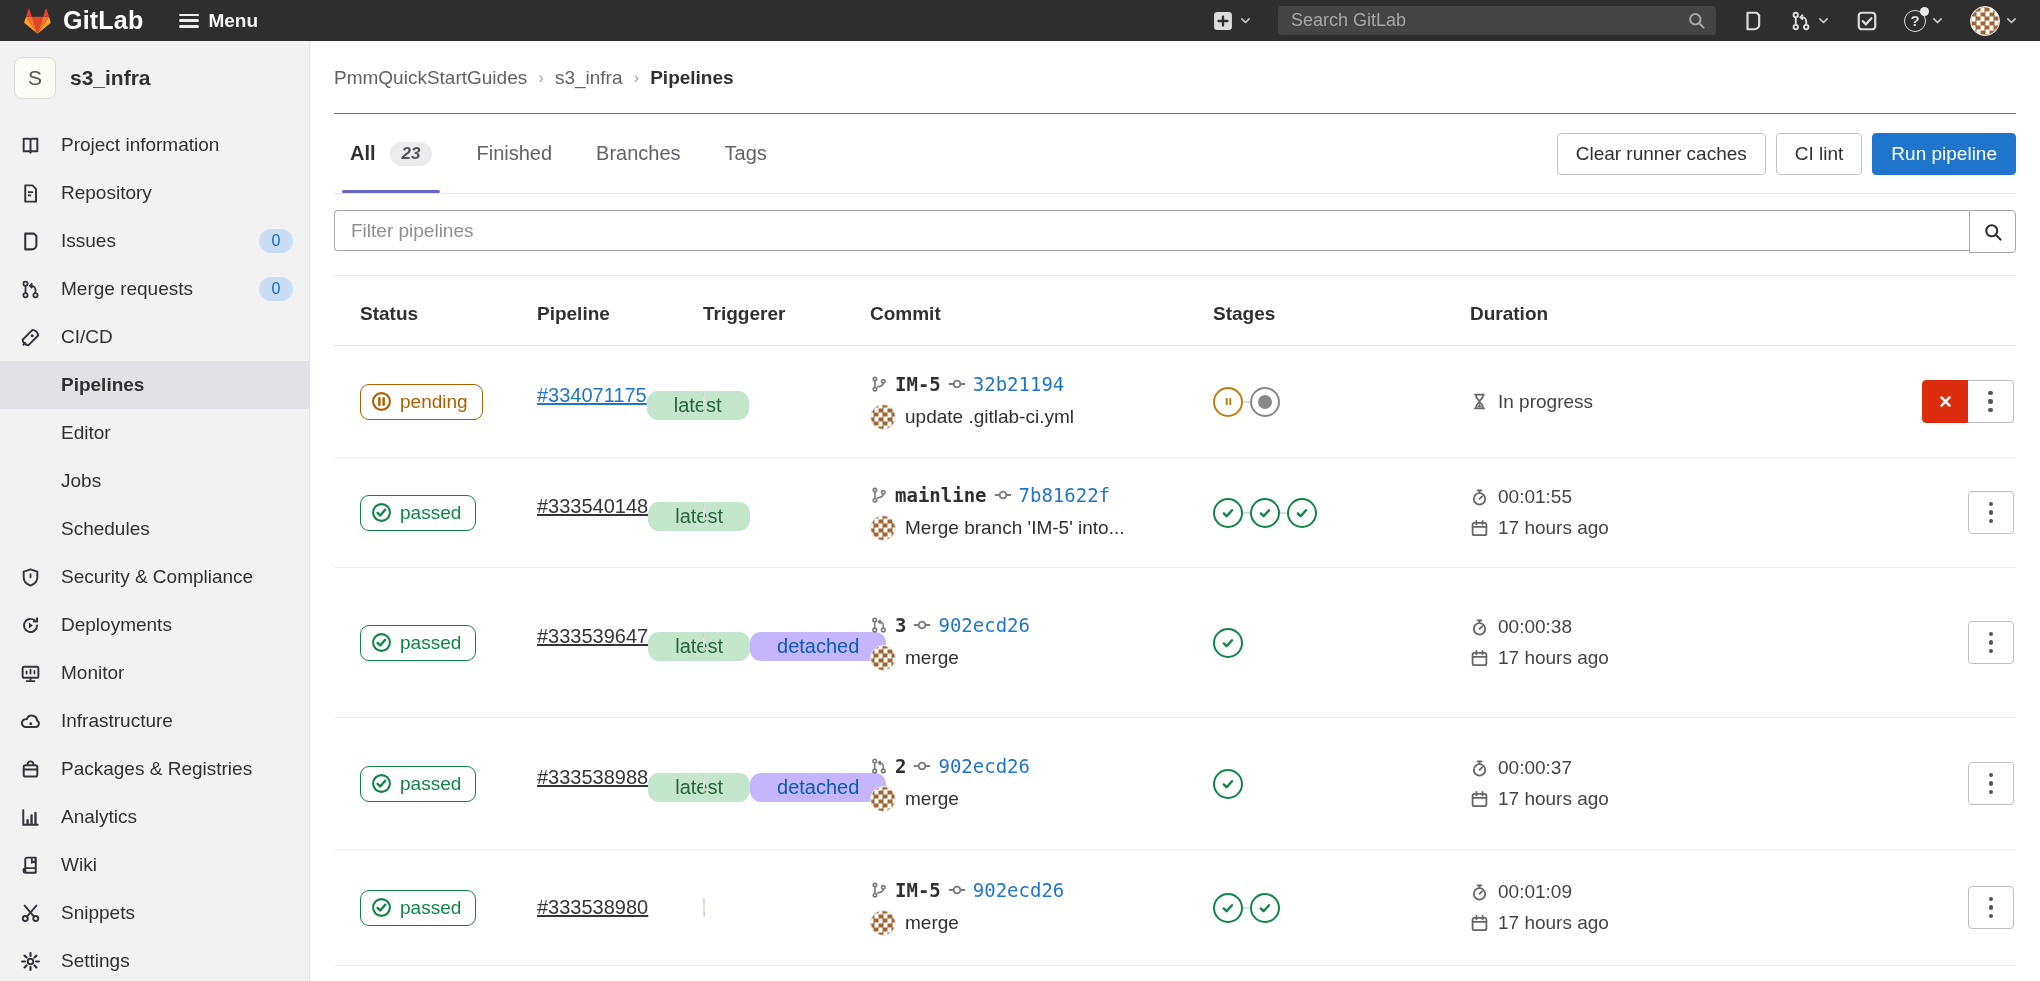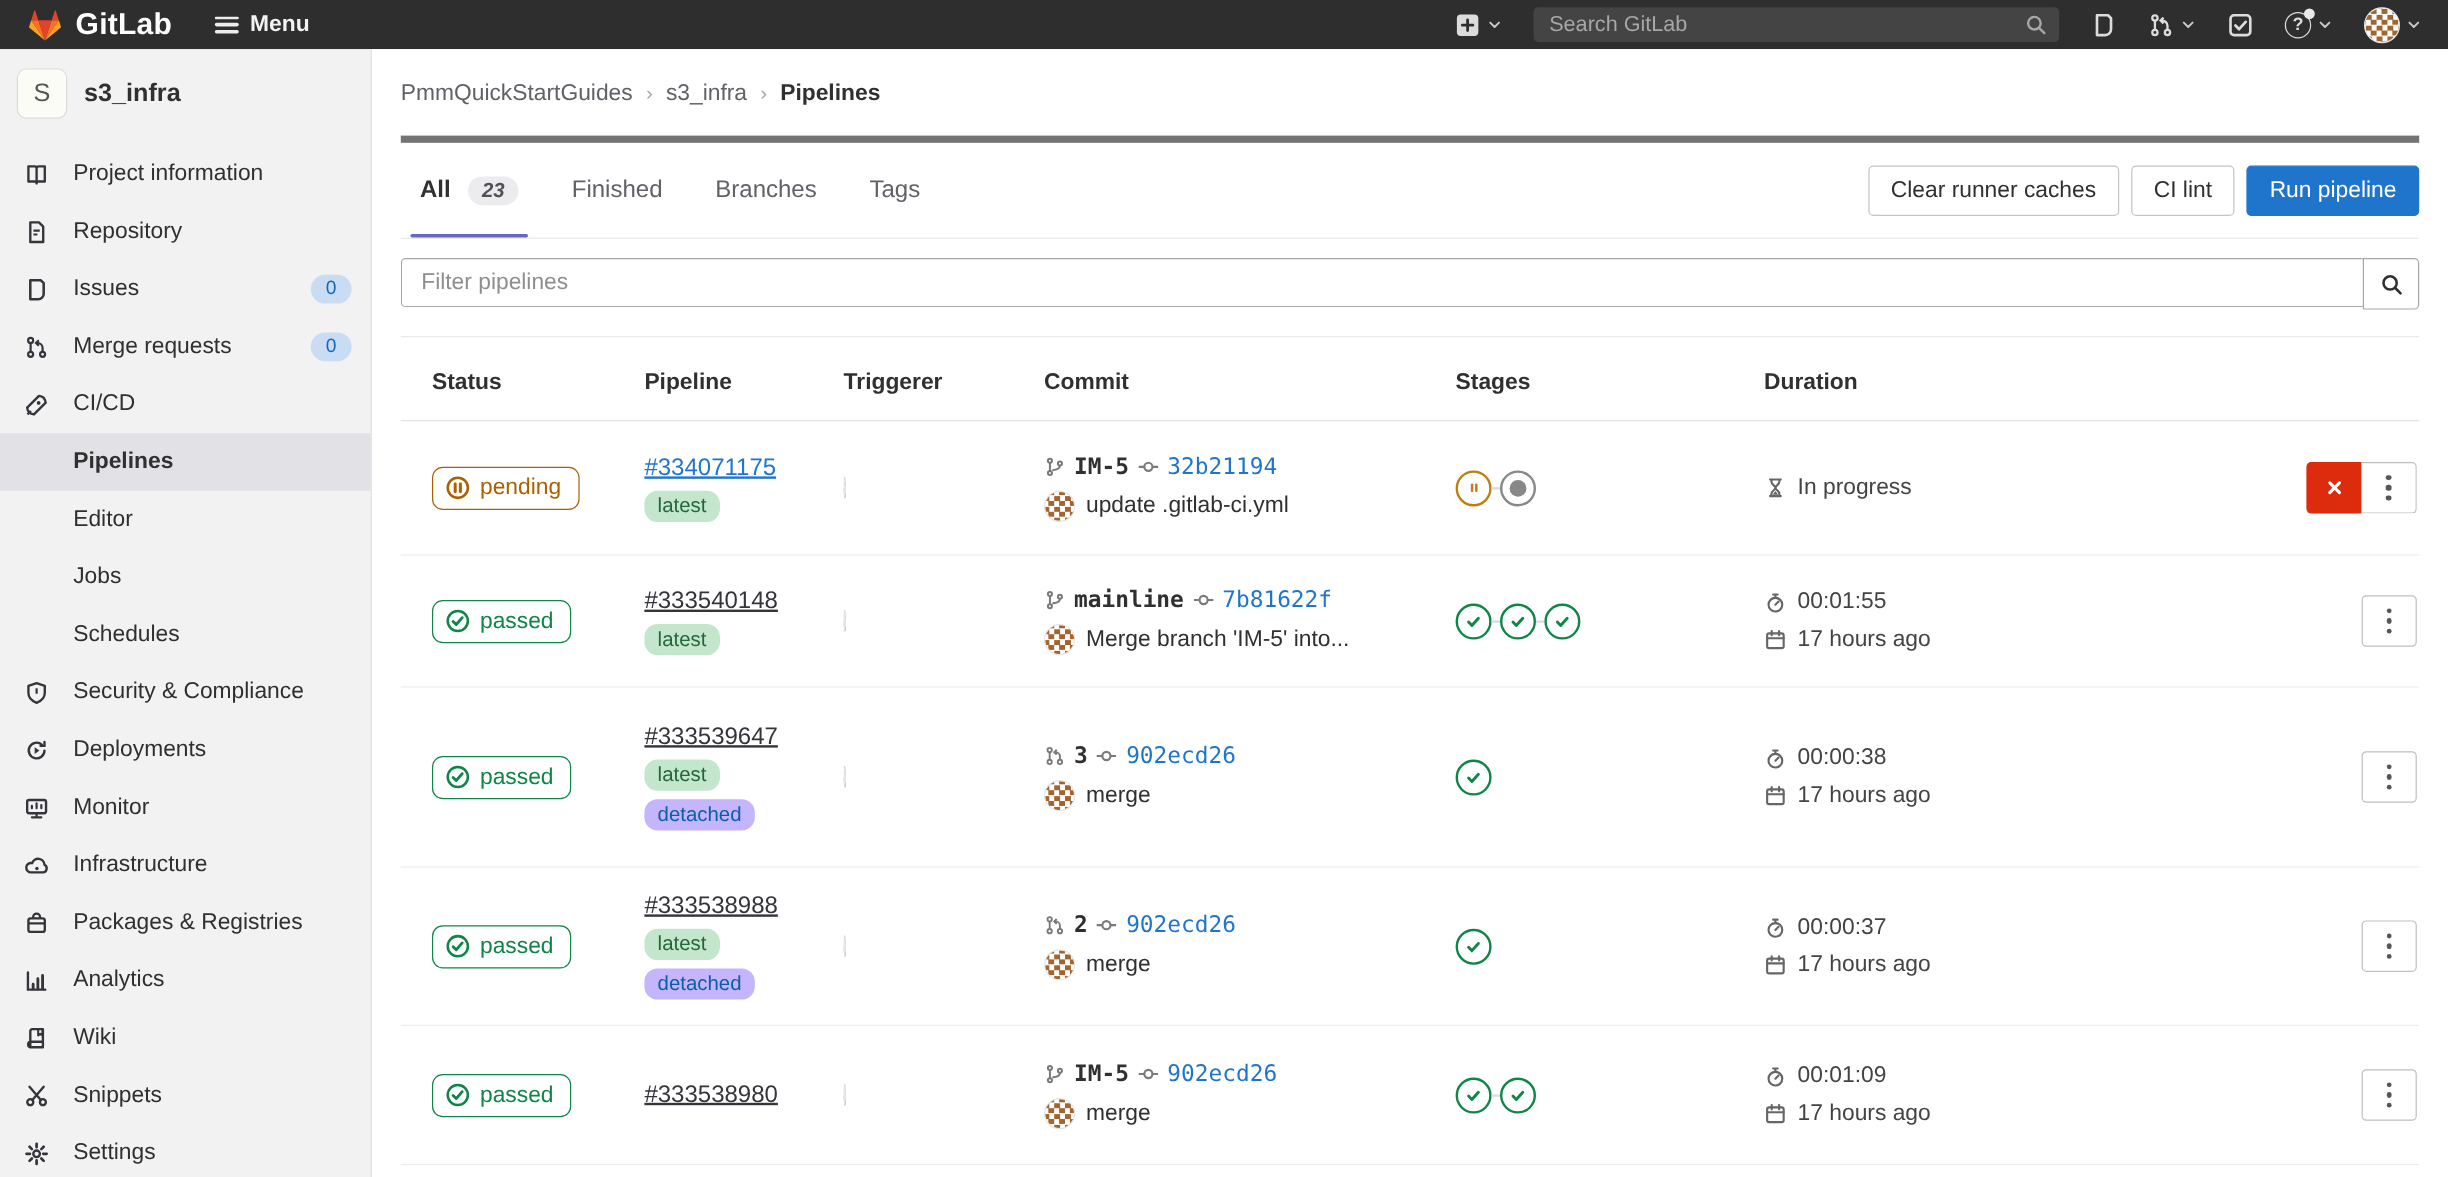--- a/index.html
+++ b/index.html
@@ -41,21 +41,21 @@
   .nav { margin-top:8px; }
   .nav-item { height:48px; display:flex; align-items:center; padding:0 16px 0 20px; gap:20px; cursor:pointer; font-size:19px; color:#303030; }
   .nav-item .nico { width:21px; height:21px; color:#36343b; flex:0 0 21px; }
   .nav-item.sub { padding-left:61px; }
   .nav-item.active { background:#e2e1e6; font-weight:bold; }
   .nav-badge { margin-left:auto; background:#c9dcf4; color:#1068bf; font-size:16px; min-width:34px; height:24px;
     border-radius:12px; display:flex; align-items:center; justify-content:center; padding:0 9px; }
 
   
   .main { position:absolute; left:310px; top:41px; right:0; bottom:0; background:#fff; padding:0 24px; }
-  .breadcrumb { display:flex; align-items:center; gap:11px; padding:26px 0 24px 0; font-size:19px; color:#626168; border-bottom:6px solid #737373; }
+  .breadcrumb { display:flex; align-items:center; gap:11px; padding:26px 0 24px 0; font-size:19px; color:#626168; border-bottom:1px solid #737373; }
   .breadcrumb a { color:#626168; text-decoration:none; cursor:pointer; }
   .crumb-sep { color:#a7a7a7; font-size:17px; }
   .crumb-current { color:#303030; font-weight:bold; }
 
   .head-row { display:flex; align-items:center; justify-content:space-between; padding:0 0 0 16px; height:80px; border-bottom:1px solid #e8e8e8; }
   .tabs { display:flex; align-items:center; gap:44px; height:100%; }
   .tab { display:flex; align-items:center; gap:14px; font-size:20px; color:#626168; height:100%; position:relative; cursor:pointer; }
   .tab.active { color:#303030; font-weight:bold; }
   .tab.active::after { content:""; position:absolute; left:-8px; right:-8px; bottom:0; height:3px; background:#6666c4; border-radius:2px; }
   .tab-count { background:#ececef; color:#535158; font-size:17px; font-weight:bold; border-radius:12px; padding:2px 12px;font-style:italic; }
@@ -80,24 +80,24 @@
 
   .status-badge { display:inline-flex; align-items:center; gap:8px; border:1.5px solid; border-radius:9px;
     padding:6px 14px 6px 10px; font-size:19px; cursor:pointer; background:#fff; }
   .status-badge.pending { color:#ab6100; border-color:#ab6100; }
   .status-badge.passed { color:#108548; border-color:#108548; }
   .sb-icon { width:21px; height:21px; }
 
   .pipe-link { font-size:20px; text-decoration:underline; cursor:pointer; display:inline-block; }
   .pipe-link.unvisited { color:#1f75cb; }
   .pipe-link.visited { color:#36343b; }
-  .pill { display:inline-block; border-radius:11px; font-size:17px; padding:3px 11px; margin-top:7px; }
+  .pill { display:inline-block; border-radius:11px; font-size:20px; padding:3px 27px; margin-top:7px; }
   .pill.latest { background:#c3e6cd; color:#24663b; }
   .pill.detached { background:#c4b5fd; color:#0b5cad; }
-  .pill-stack { display:flex; flex-direction:column; align-items:flex-start; }
+  .pill-stack { display:flex; flex-direction:row; align-items:flex-start; }
 
   .trig-avatar { width:48px; height:48px; cursor:pointer; background-color:#fff; }
 
   .commit-cell { font-size:19px; }
   .commit-line1 { display:flex; align-items:center; gap:7px; }
   .commit-line1 .cico { width:18px; height:18px; color:#7a7a7a; flex:0 0 18px; }
   .ref-name { font-weight:bold; color:#303030; cursor:pointer; }
   .sha-link { color:#1f75cb; cursor:pointer; }
   .commit-line2 { display:flex; align-items:center; gap:9px; margin-top:9px; }
   .mini-avatar { width:26px; height:26px; cursor:pointer; background-color:#fff; }

